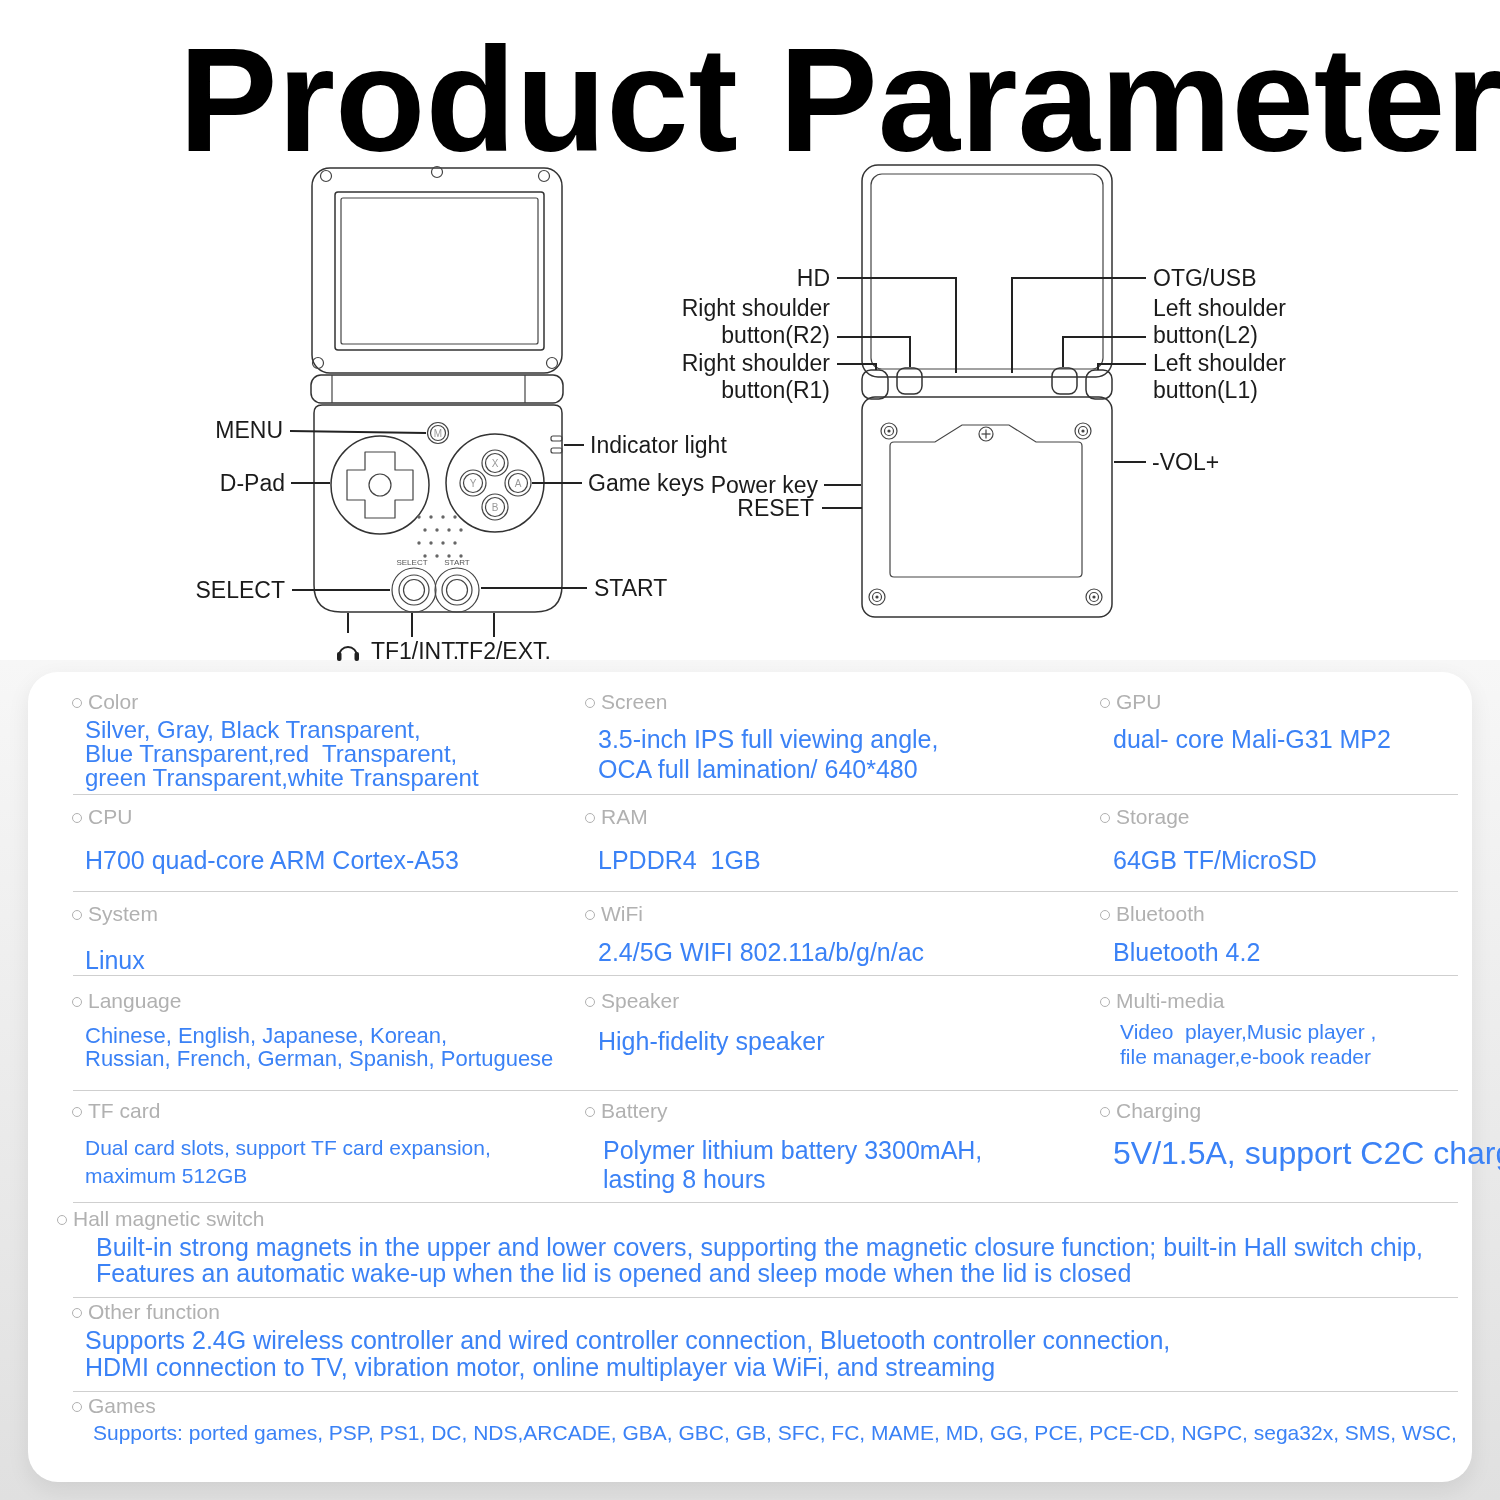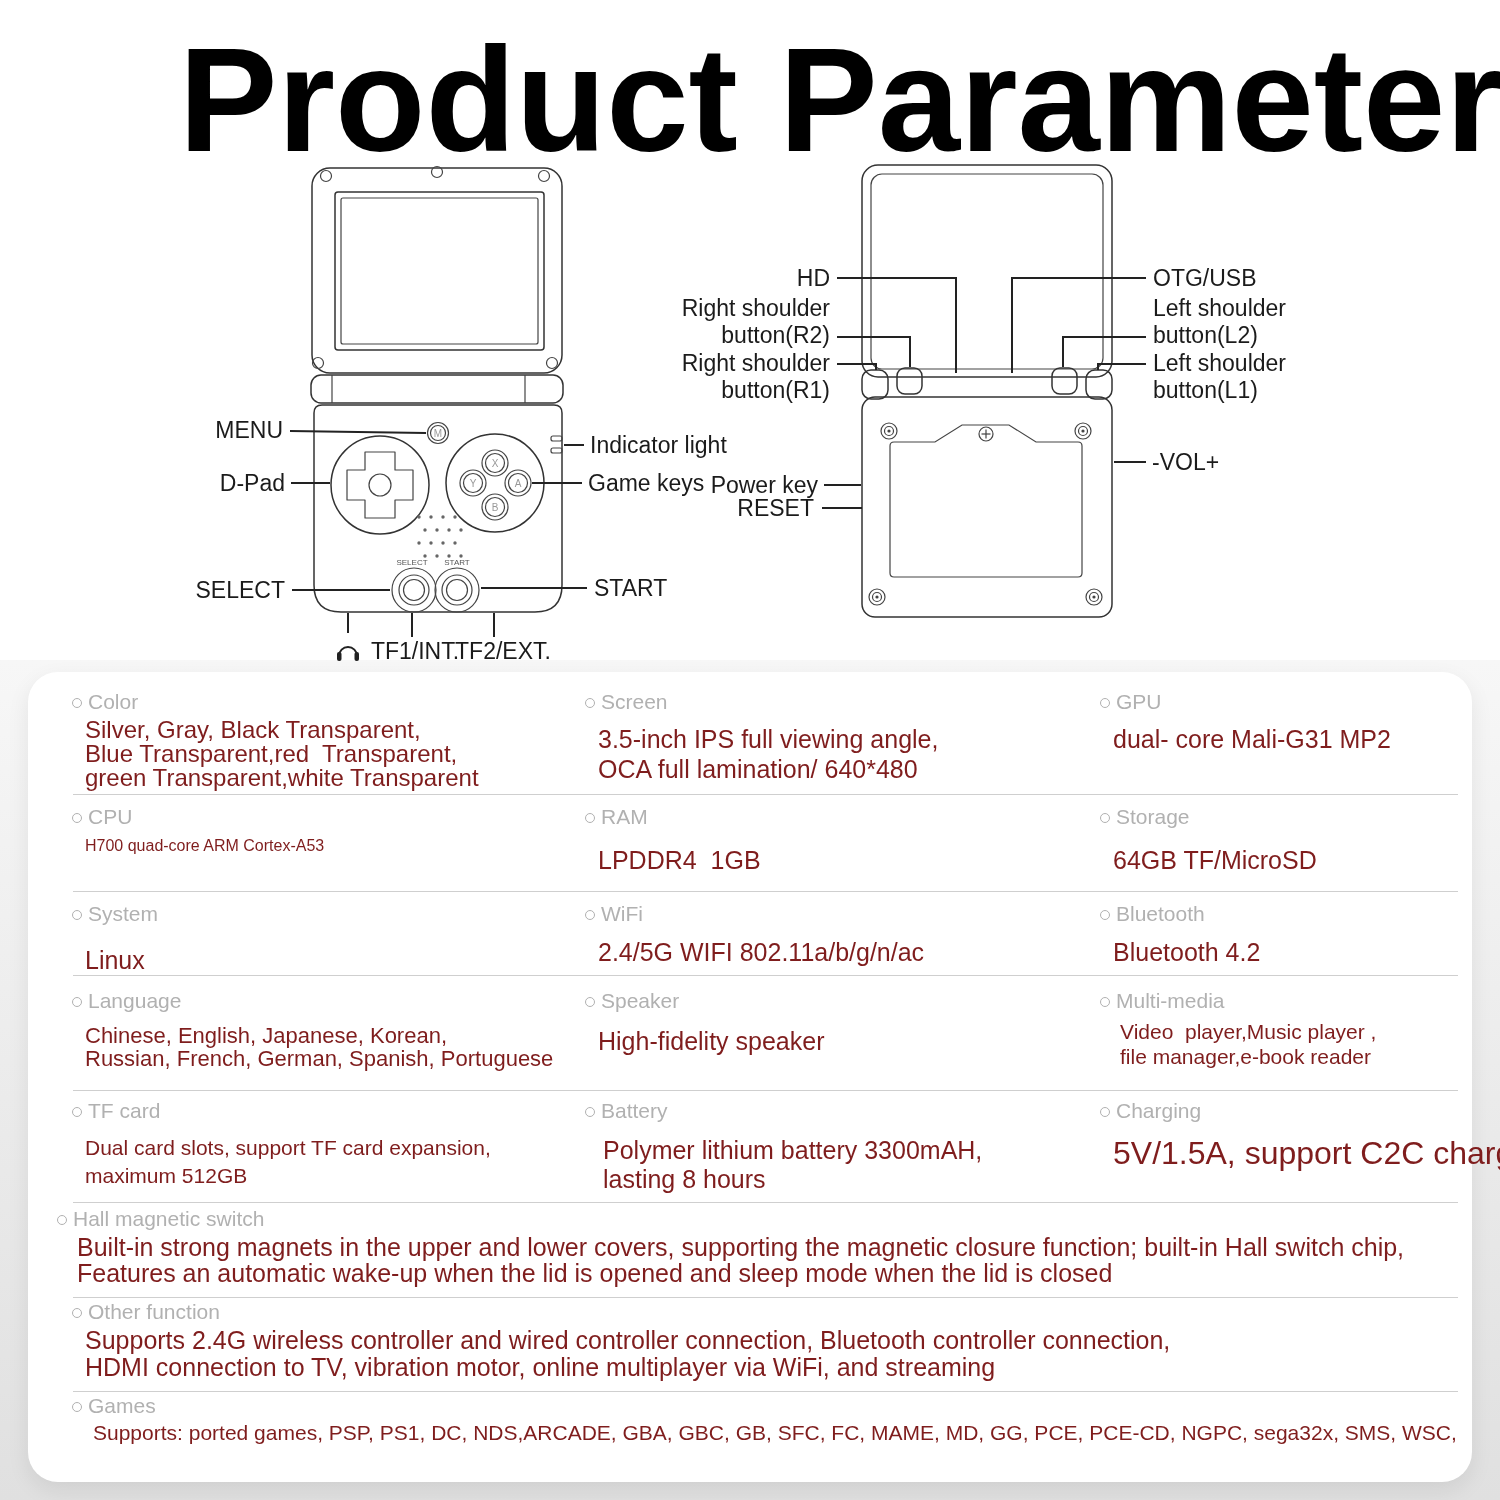--- a/index.html
+++ b/index.html
@@ -31,21 +31,21 @@
     background:#ffffff;border-radius:30px;
     box-shadow:0 8px 22px rgba(0,0,0,0.08);
   }
   .spec-label{
     position:absolute;font-size:21px;color:#b1b1b1;white-space:pre;
   }
   .ring{
     display:inline-block;width:8px;height:8px;border:1.5px solid #b1b1b1;
     border-radius:50%;margin-right:6px;vertical-align:1px;
   }
-  .spec-value{position:absolute;color:#7f1d1d;}
+  .spec-value{position:absolute;color:#3b82f6;}
   .spec-value .ln{white-space:pre;}
   .hline{
     position:absolute;left:45px;width:1385px;height:1px;background:#cfcfcf;
   }
 </style>
 </head>
 <body>
 
 <div class="band"></div>
 
@@ -250,21 +250,21 @@
     <div class="ln">3.5-inch IPS full viewing angle,</div>
     <div class="ln">OCA full lamination/ 640*480</div>
   </div>
   <div class="spec-label" style="left:1072px;top:18px"><span class="ring"></span><span>GPU</span></div>
   <div class="spec-value" style="left:1085px;top:52px;font-size:25px;line-height:30px">
     <div class="ln">dual- core Mali-G31 MP2</div>
   </div>
   <div class="hline" style="top:122px"></div>
 
   <div class="spec-label" style="left:44px;top:133px"><span class="ring"></span><span>CPU</span></div>
-  <div class="spec-value" style="left:57px;top:159px;font-size:16px;line-height:29px">
+  <div class="spec-value" style="left:57px;top:174px;font-size:25px;line-height:29px">
     <div class="ln">H700 quad-core ARM Cortex-A53</div>
   </div>
   <div class="spec-label" style="left:557px;top:133px"><span class="ring"></span><span>RAM</span></div>
   <div class="spec-value" style="left:570px;top:174px;font-size:25px;line-height:29px">
     <div class="ln">LPDDR4  1GB</div>
   </div>
   <div class="spec-label" style="left:1072px;top:133px"><span class="ring"></span><span>Storage</span></div>
   <div class="spec-value" style="left:1085px;top:174px;font-size:25px;line-height:29px">
     <div class="ln">64GB TF/MicroSD</div>
   </div>
@@ -310,21 +310,21 @@
     <div class="ln">Polymer lithium battery 3300mAH,</div>
     <div class="ln">lasting 8 hours</div>
   </div>
   <div class="spec-label" style="left:1072px;top:427px"><span class="ring"></span><span>Charging</span></div>
   <div class="spec-value" style="left:1085px;top:467px;font-size:32px;line-height:29px">
     <div class="ln">5V/1.5A, support C2C charger</div>
   </div>
   <div class="hline" style="top:530px"></div>
 
   <div class="spec-label" style="left:29px;top:535px"><span class="ring"></span><span>Hall magnetic switch</span></div>
-  <div class="spec-value" style="left:49px;top:562px;font-size:25px;line-height:26px">
+  <div class="spec-value" style="left:68px;top:562px;font-size:25px;line-height:26px">
     <div class="ln">Built-in strong magnets in the upper and lower covers, supporting the magnetic closure function; built-in Hall switch chip,</div>
     <div class="ln">Features an automatic wake-up when the lid is opened and sleep mode when the lid is closed</div>
   </div>
   <div class="hline" style="top:625px"></div>
 
   <div class="spec-label" style="left:44px;top:628px"><span class="ring"></span><span>Other function</span></div>
   <div class="spec-value" style="left:57px;top:655px;font-size:25px;line-height:27px">
     <div class="ln">Supports 2.4G wireless controller and wired controller connection, Bluetooth controller connection,</div>
     <div class="ln">HDMI connection to TV, vibration motor, online multiplayer via WiFi, and streaming</div>
   </div>

